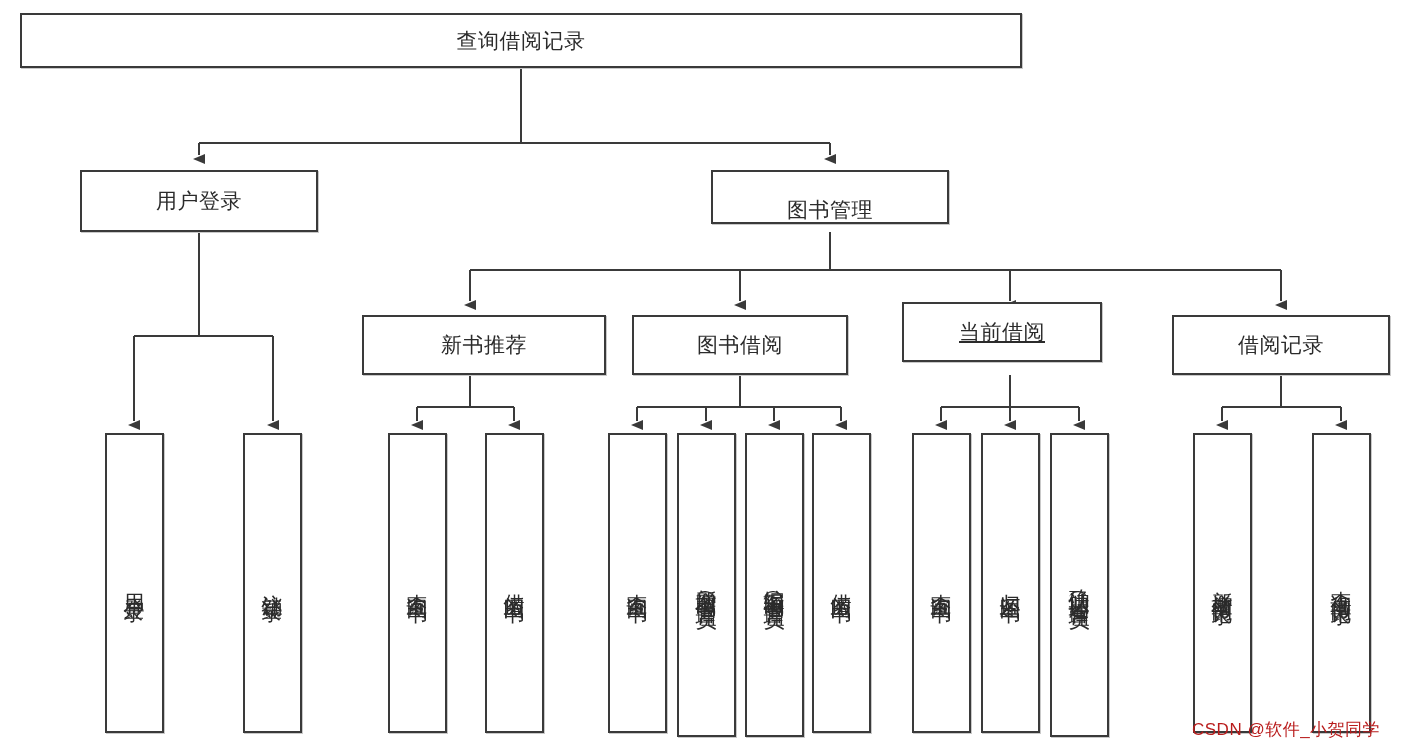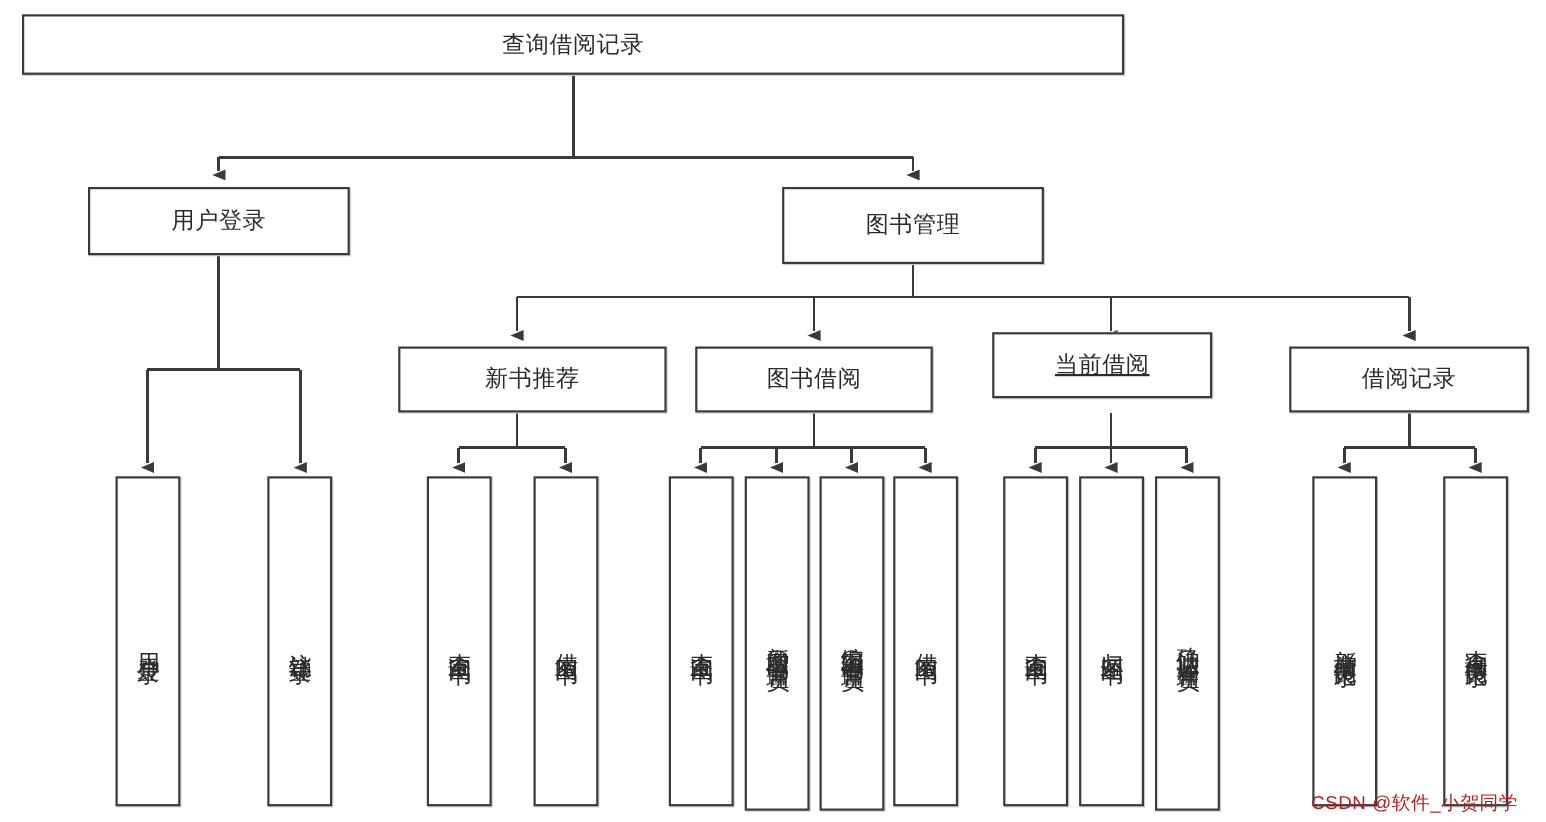--- a/index.html
+++ b/index.html
@@ -122,21 +122,21 @@
   </svg>
 
   <div class="node-box horizontal" style="left:20px; top:13px; width:1002px; height:55px;">
     <span class="node-label">查询借阅记录</span>
   </div>
 
   <div class="node-box horizontal" style="left:80px; top:170px; width:238px; height:62px;">
     <span class="node-label">用户登录</span>
   </div>
 
-  <div class="node-box horizontal" style="left:711px; top:170px; width:238px; height:70px;">
+  <div class="node-box horizontal" style="left:711px; top:170px; width:238px; height:54px;align-items:flex-end;">
     <span class="node-label">图书管理</span>
   </div>
 
   <div class="node-box horizontal" style="left:362px; top:315px; width:244px; height:60px;">
     <span class="node-label">新书推荐</span>
   </div>
 
   <div class="node-box horizontal" style="left:632px; top:315px; width:216px; height:60px;">
     <span class="node-label">图书借阅</span>
   </div>

